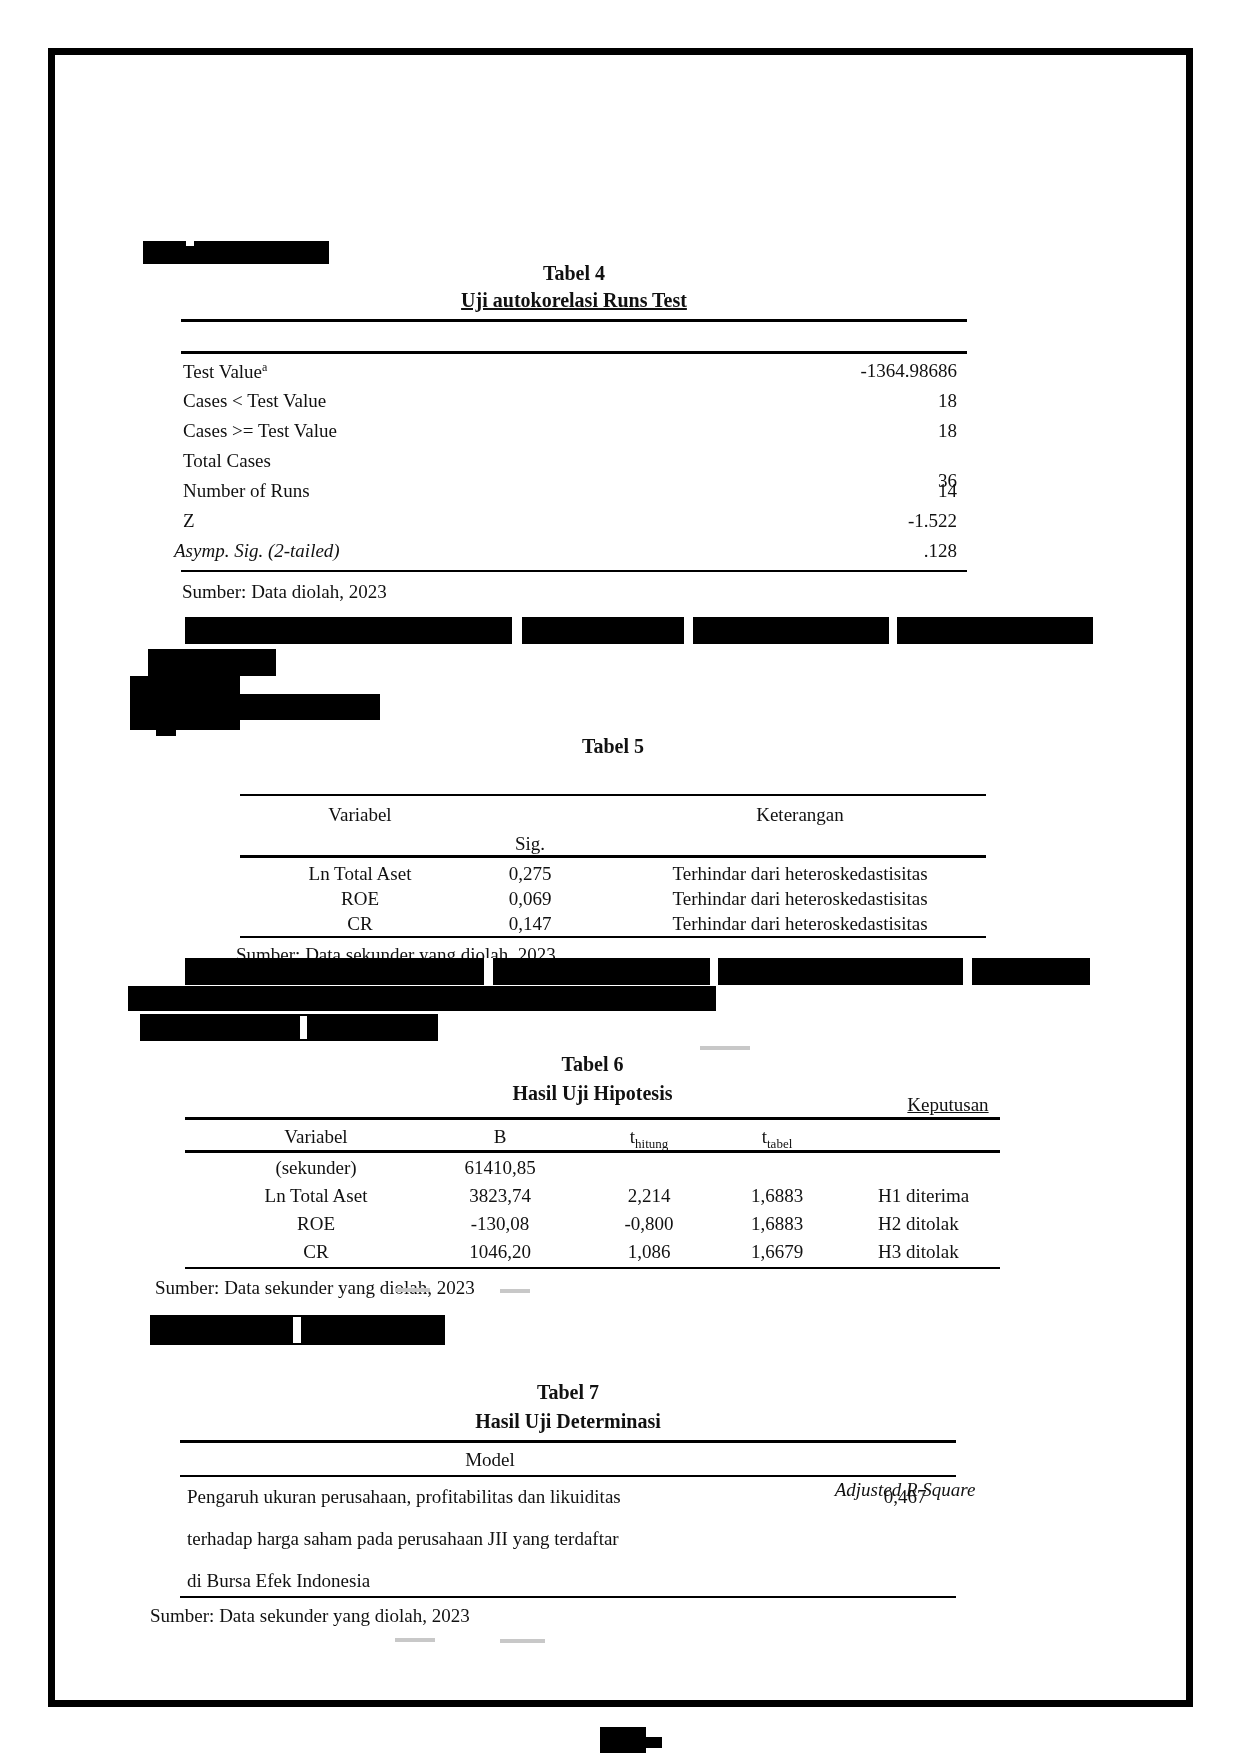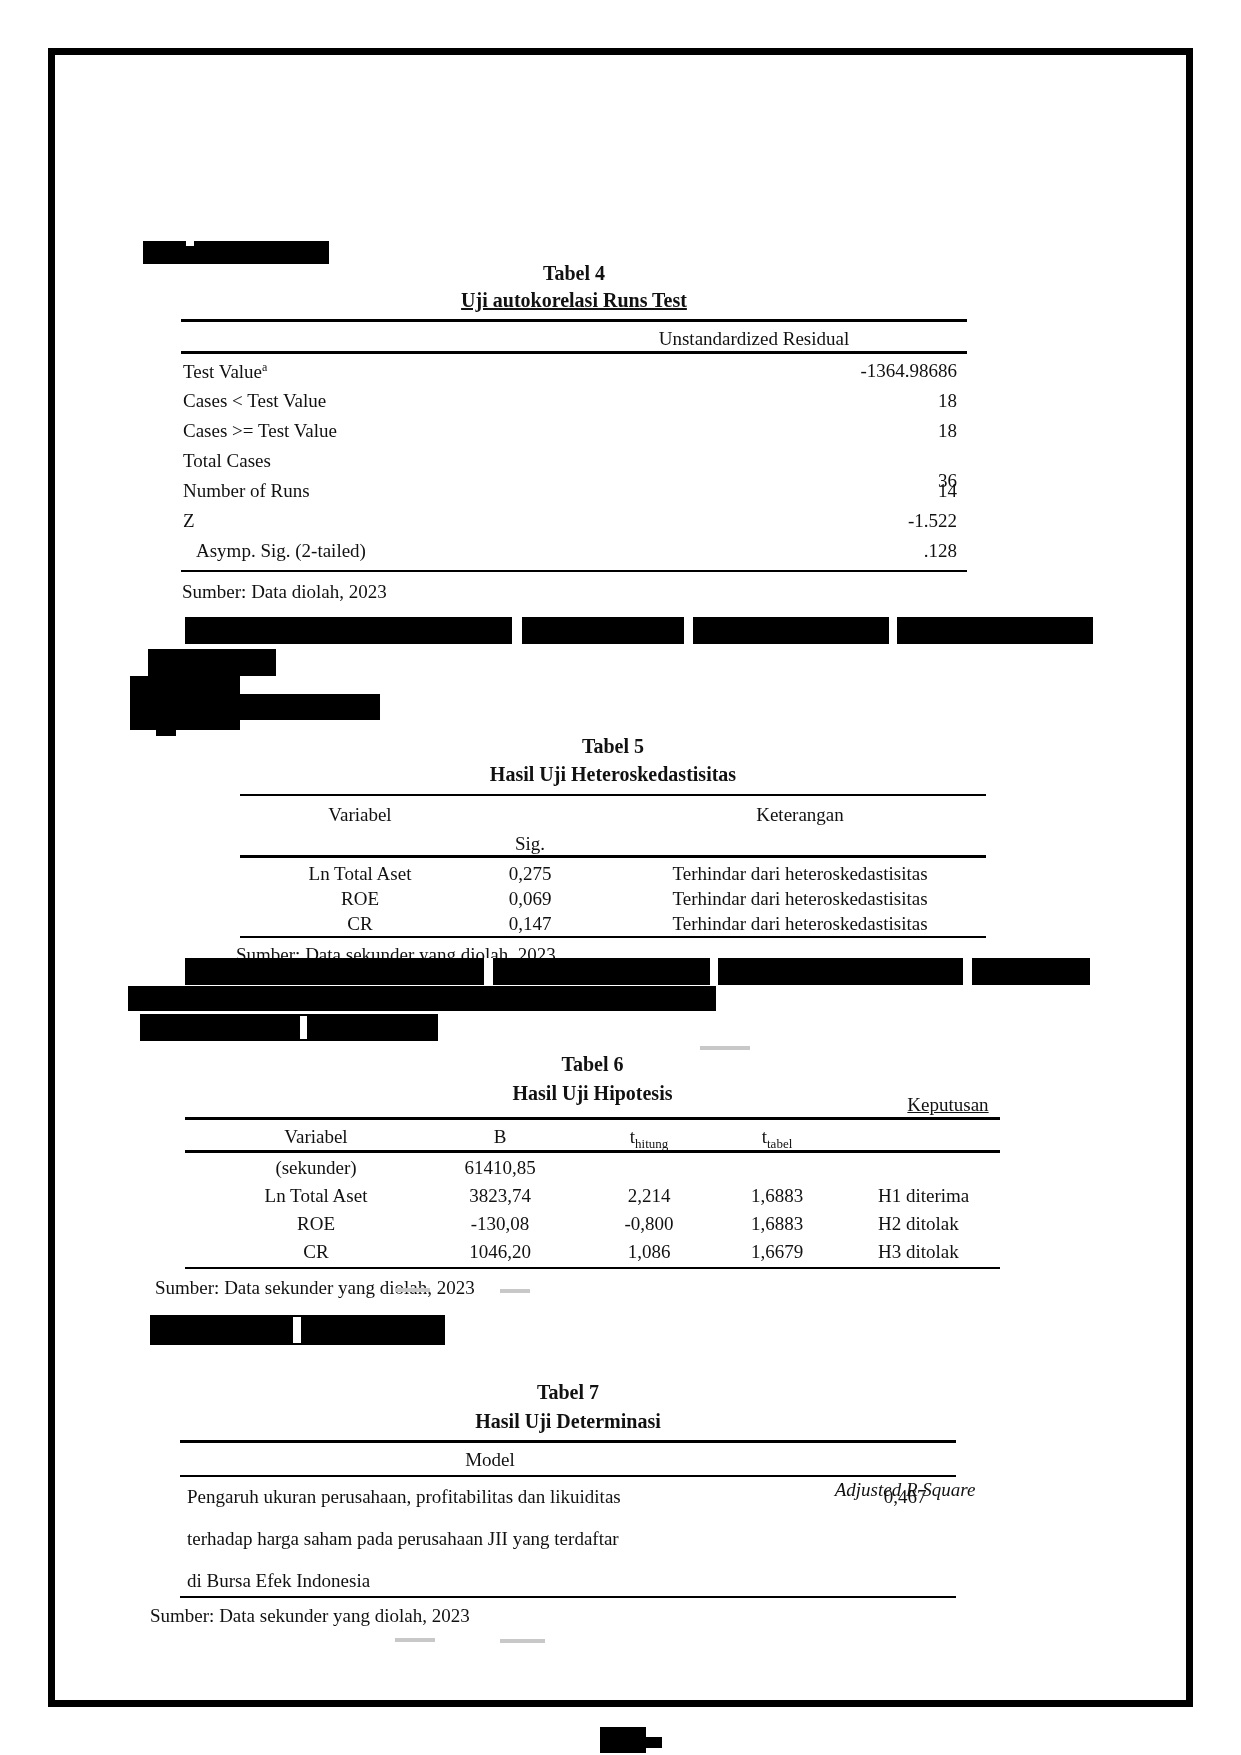--- a/index.html
+++ b/index.html
@@ -36,55 +36,53 @@
 
   <div id="frame" class="abs"></div>
 
   <div class="abs redact" style="left:143px;top:241px;width:186px;height:23px;"></div>
   <div class="abs" style="left:186px;top:241px;width:8px;height:5px;background:#fff;"></div>
 
   <div class="abs ttitle" style="left:181px;top:262px;width:786px;">Tabel 4</div>
   <div class="abs ttitle" style="left:181px;top:289px;width:786px;text-decoration:underline;">Uji autokorelasi Runs Test</div>
 
   <div class="abs rule" style="left:181px;top:319px;width:786px;height:3px;"></div>
-  <div class="abs cell center" style="left:554px;top:328px;width:400px;">Unstandardized Residual</div>
   <div class="abs rule" style="left:181px;top:351px;width:786px;height:3px;"></div>
 
   <div class="abs cell" style="left:183px;top:360px;"><span>Test Value</span><sup style="font-size:12px;">a</sup></div>
   <div class="abs cell right" style="left:667px;top:360px;width:290px;">-1364.98686</div>
 
   <div class="abs cell" style="left:183px;top:390px;">Cases &lt; Test Value</div>
   <div class="abs cell right" style="left:667px;top:390px;width:290px;">18</div>
 
   <div class="abs cell" style="left:183px;top:420px;">Cases &gt;= Test Value</div>
   <div class="abs cell right" style="left:667px;top:420px;width:290px;">18</div>
 
   <div class="abs cell" style="left:183px;top:450px;">Total Cases</div>
   <div class="abs cell right" style="left:667px;top:450px;width:290px;margin-top:20px;">36</div>
 
   <div class="abs cell" style="left:183px;top:480px;">Number of Runs</div>
   <div class="abs cell right" style="left:667px;top:480px;width:290px;">14</div>
 
   <div class="abs cell" style="left:183px;top:510px;">Z</div>
   <div class="abs cell right" style="left:667px;top:510px;width:290px;">-1.522</div>
 
-  <div class="abs cell" style="left:196px;top:540px;">Asymp. Sig. (2-tailed)</div>
+  <div class="abs cell" style="left:174px;top:540px;font-style:italic;">Asymp. Sig. (2-tailed)</div>
   <div class="abs cell right" style="left:667px;top:540px;width:290px;">.128</div>
 
   <div class="abs rule" style="left:181px;top:570px;width:786px;height:2px;"></div>
   <div class="abs src" style="left:182px;top:581px;">Sumber: Data diolah, 2023</div>
 
   <div class="abs redact gaps1" style="left:185px;top:617px;width:908px;height:27px;"></div>
   <div class="abs redact" style="left:148px;top:649px;width:128px;height:27px;"></div>
   <div class="abs redact" style="left:130px;top:676px;width:110px;height:54px;"></div>
   <div class="abs redact" style="left:152px;top:694px;width:228px;height:26px;"></div>
   <div class="abs redact" style="left:156px;top:728px;width:20px;height:8px;"></div>
 
   <div class="abs ttitle" style="left:240px;top:735px;width:746px;">Tabel 5</div>
-  <div class="abs ttitle" style="left:240px;top:763px;width:746px;">Hasil Uji Heteroskedastisitas</div>
 
   <div class="abs rule" style="left:240px;top:794px;width:746px;height:2px;"></div>
   <div class="abs cell center" style="left:240px;top:804px;width:240px;">Variabel</div>
   <div class="abs cell center" style="left:560px;top:804px;width:480px;">Keterangan</div>
   <div class="abs cell center" style="left:430px;top:833px;width:200px;">Sig.</div>
   <div class="abs rule" style="left:240px;top:855px;width:746px;height:3px;"></div>
 
   <div class="abs cell center" style="left:240px;top:863px;width:240px;">Ln Total Aset</div>
   <div class="abs cell center" style="left:430px;top:863px;width:200px;">0,275</div>
   <div class="abs cell center" style="left:560px;top:863px;width:480px;">Terhindar dari heteroskedastisitas</div>

